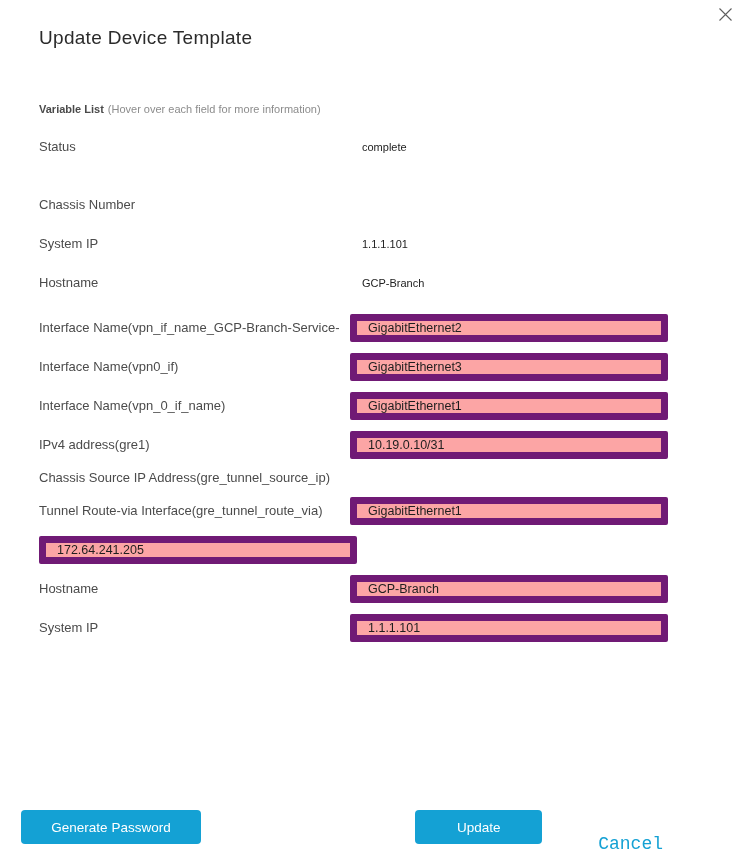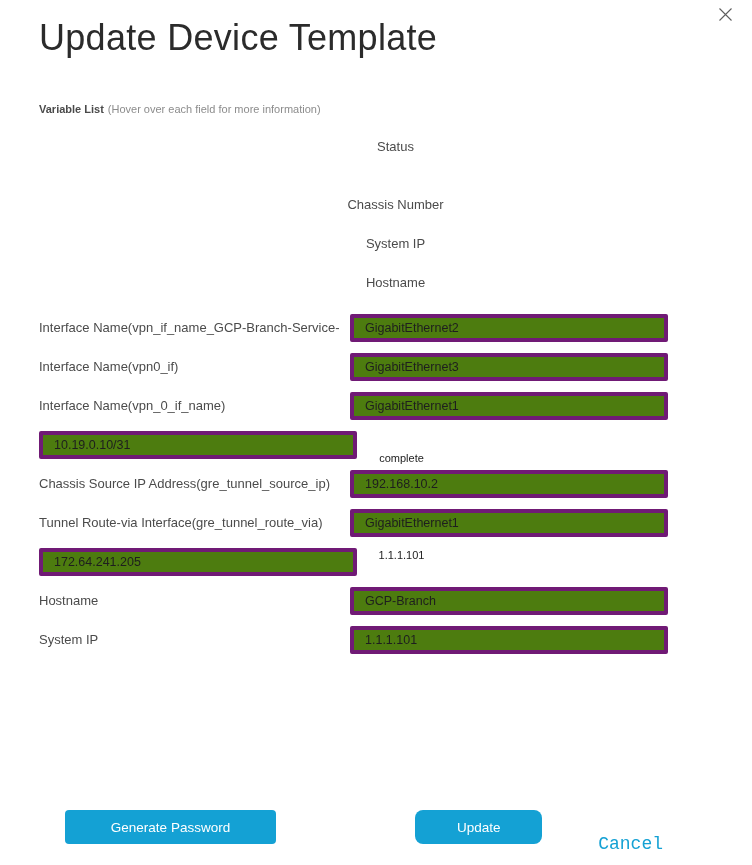--- a/index.html
+++ b/index.html
@@ -19,21 +19,21 @@
     position: absolute;
     top: 5px; right: 18px;
     width: 18px; height: 18px;
     display: flex; align-items: center; justify-content: center;
     cursor: pointer;
     background: none; border: none;
   }
   .dialog-title {
     margin-left: 39px;
     margin-top: 2px;
-    font-size: 36px;
+    font-size: 19px;
     font-weight: 300;
     letter-spacing: 0.3px;
     color: #2b2b2b;
     line-height: 31px;
   }
   .section-header {
     margin-left: 39px;
     margin-top: 48px;
     font-size: 11px;
     color: #8c8c8c;
@@ -57,37 +57,36 @@
     max-width: 311px;
     font-size: 13px;
     color: #4b4b4b;
     white-space: nowrap;
     overflow: hidden;
     line-height: 16px;
   }
   .ro-row {
     height: 16px;
     margin-bottom: 23px;
-    flex-direction: column;
   }
   .ro-row.extra-gap { margin-bottom: 42px; }
   .ro-value {
     font-size: 11px;
     color: #222222;
     padding-left: 12px;
     line-height: 16px;
   }
   .input-rows { margin-top: 17px; }
   .input-row { margin-bottom: 11px; }
   .field-input {
     width: 318px;
     height: 28px;
-    border: 4px solid #701a75;
+    border: 7px solid #701a75;
     border-radius: 2px;
-    background: #4d7c0f;
+    background: #fca5a5;
     font-family: "Liberation Sans", "DejaVu Sans", sans-serif;
     font-size: 12.5px;
     color: #1e1e1e;
     padding: 0 8px 0 11px;
     outline: none;
   }
   .footer {
     position: absolute;
     left: 0; right: 0;
     top: 800px;
@@ -97,21 +96,21 @@
   }
   .btn {
     border: none;
     border-radius: 4px;
     color: #ffffff;
     font-family: "Liberation Sans", "DejaVu Sans", sans-serif;
     font-size: 13.5px;
     cursor: pointer;
     height: 34px;
   }
-  .btn-generate { width: 211px; margin-left: 44px; }
+  .btn-generate { width: 180px; }
   .btn-update { width: 127px; margin-left: auto; }
   .cancel-link {
     background: none;
     border: none;
     font-family: Liberation Mono, monospace;
     font-size: 18px;
     cursor: pointer;
     margin-left: 56px;
     margin-right: 67px;
     margin-top: 34px;
@@ -168,26 +167,26 @@
     <div class="row-label">Interface Name(vpn0_if)</div>
     <input class="field-input" type="text" value="GigabitEthernet3" style="">
   </div>
 
   <div class="row input-row">
     <div class="row-label">Interface Name(vpn_0_if_name)</div>
     <input class="field-input" type="text" value="GigabitEthernet1" style="">
   </div>
 
   <div class="row input-row">
+    <div class="row-label">IPv4 address(gre1)</div>
     <input class="field-input" type="text" value="10.19.0.10/31" style="">
   </div>
 
   <div class="row input-row">
     <div class="row-label">Chassis Source IP Address(gre_tunnel_source_ip)</div>
-    <input class="field-input" type="text" value="192.168.10.2" style="">
   </div>
 
   <div class="row input-row">
     <div class="row-label">Tunnel Route-via Interface(gre_tunnel_route_via)</div>
     <input class="field-input" type="text" value="GigabitEthernet1" style="">
   </div>
 
   <div class="row input-row">
     <input class="field-input" type="text" value="172.64.241.205" style="">
   </div>
@@ -200,17 +199,17 @@
 
   <div class="row input-row">
     <div class="row-label">System IP</div>
     <input class="field-input" type="text" value="1.1.1.101" style="">
   </div>
 
 </div>
 
   <div class="footer">
     <button class="btn btn-generate" style="background: rgb(20, 161, 212);">Generate Password</button>
-    <button class="btn btn-update" style="background: rgb(20, 161, 212); border-radius: 8px;">Update</button>
+    <button class="btn btn-update" style="background: rgb(20, 161, 212);">Update</button>
     <button class="cancel-link" style="color: rgb(20, 161, 212);">Cancel</button>
   </div>
 
 </div>
 
 </body></html>

